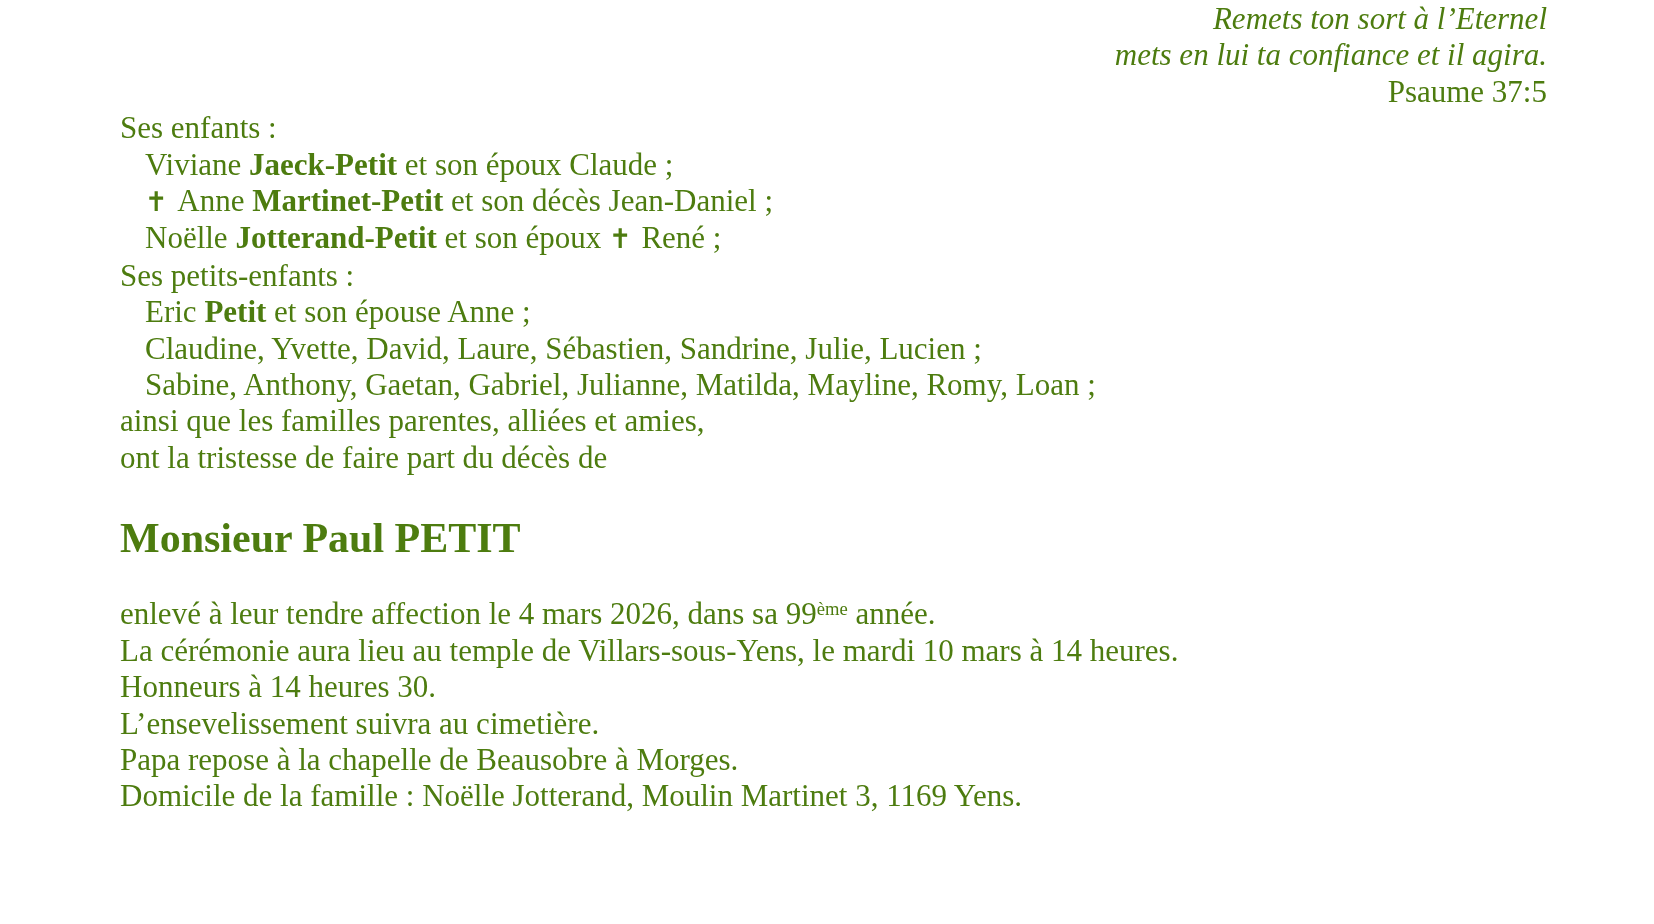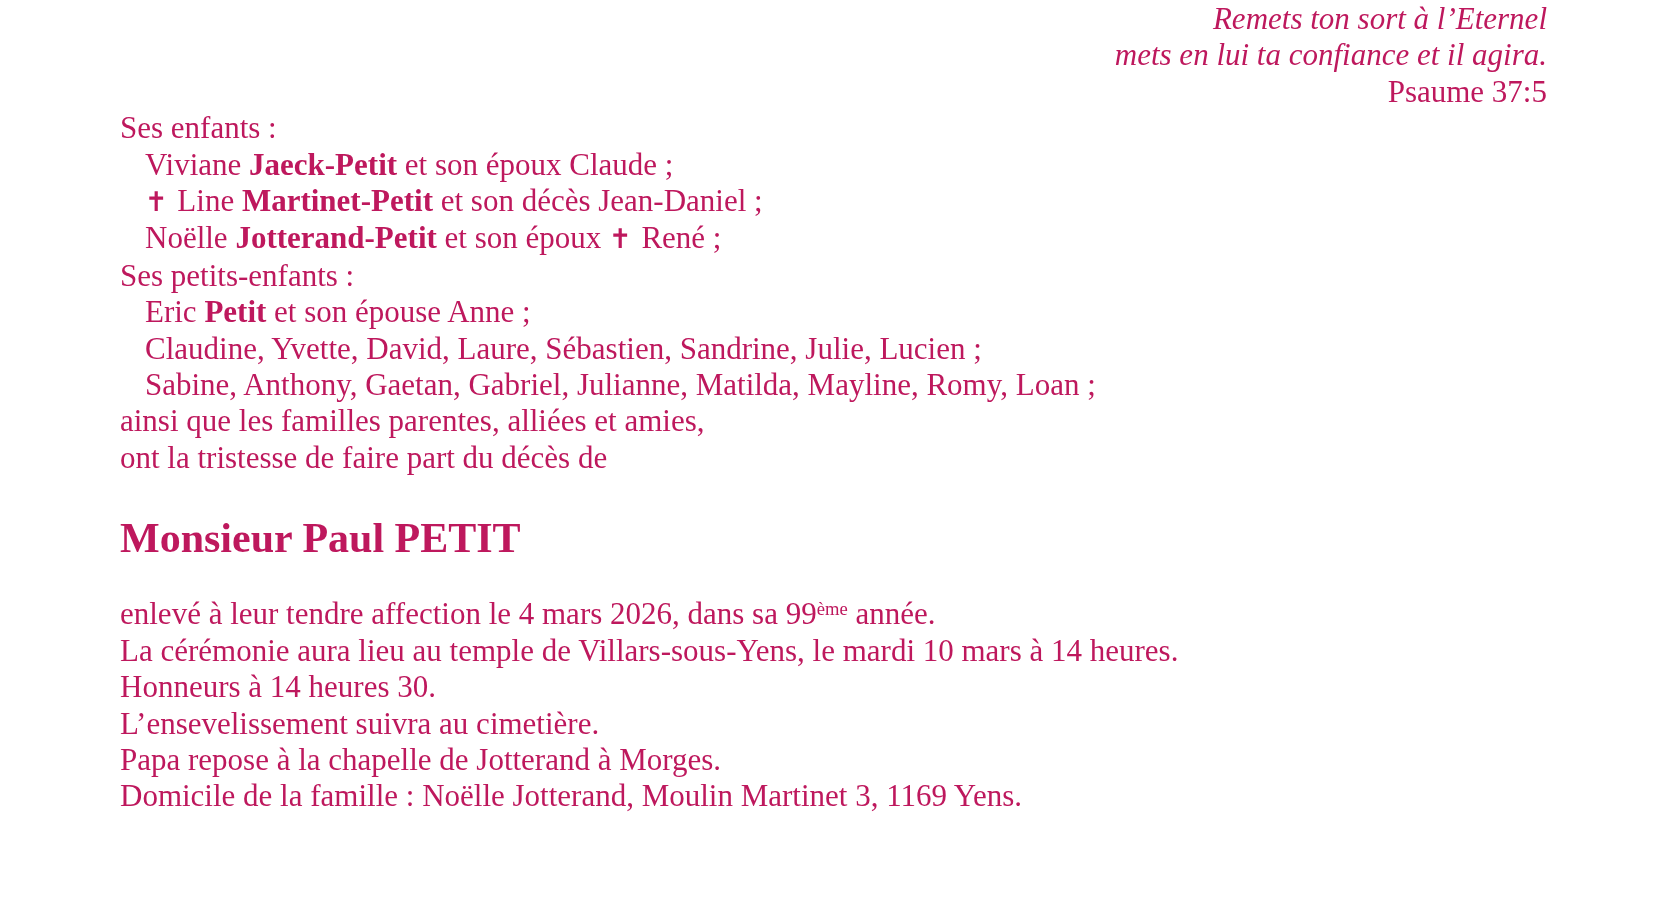--- a/index.html
+++ b/index.html
@@ -5,21 +5,21 @@
   html, body {
     margin: 0;
     padding: 0;
     background: #ffffff;
   }
   .page {
     position: relative;
     width: 1654px;
     height: 924px;
     background: #ffffff;
-    color: #be185d;
+    color: #4d7c0f;
     font-family: "Liberation Serif", "DejaVu Serif", serif;
     font-size: 31px;
     line-height: 36.4px;
     overflow: hidden;
   }
   .content {
     padding: 1px 107px 0 120px;
   }
   .epigraph {
     text-align: right;
@@ -62,38 +62,38 @@
 
     <div class="epigraph">
       <div class="line">Remets ton sort à l’Eternel</div>
       <div class="line">mets en lui ta confiance et il agira.</div>
       <div class="line reference">Psaume 37:5</div>
     </div>
 
     <div>
       <div class="line">Ses enfants :</div>
       <div class="line indent"><span>Viviane </span><span class="seg-bold">Jaeck-Petit</span><span> et son époux Claude ;</span></div>
-      <div class="line indent"><span class="seg-cross">✝ </span><span>Line </span><span class="seg-bold">Martinet-Petit</span><span> et son décès Jean-Daniel ;</span></div>
+      <div class="line indent"><span class="seg-cross">✝ </span><span>Anne </span><span class="seg-bold">Martinet-Petit</span><span> et son décès Jean-Daniel ;</span></div>
       <div class="line indent"><span>Noëlle </span><span class="seg-bold">Jotterand-Petit</span><span> et son époux </span><span class="seg-cross">✝ </span><span>René ;</span></div>
       <div class="line">Ses petits-enfants :</div>
 
       <div class="line indent"><span>Eric </span><span class="seg-bold">Petit</span><span> et son épouse Anne ;</span></div>
       <div class="line indent"><span>Claudine, Yvette, David, Laure, Sébastien, Sandrine, Julie, Lucien ;</span></div>
 
       <div class="line indent"><span>Sabine, Anthony, Gaetan, Gabriel, Julianne, Matilda, Mayline, Romy, Loan ;</span></div>
     </div>
 
     <div class="line">ainsi que les familles parentes, alliées et amies,</div>
     <div class="line">ont la tristesse de faire part du décès de</div>
 
     <h1 class="title">Monsieur Paul PETIT</h1>
 
     <div>
       <div class="line"><span>enlevé à leur tendre affection le 4 mars 2026, dans sa 99</span><span class="seg-sup">ème</span><span> année.</span></div>
       <div class="line"><span>La cérémonie aura lieu au temple de Villars-sous-Yens, le mardi 10 mars à 14 heures.</span></div>
       <div class="line"><span>Honneurs à 14 heures 30.</span></div>
       <div class="line"><span>L’ensevelissement suivra au cimetière.</span></div>
-      <div class="line"><span>Papa repose à la chapelle de Jotterand à Morges.</span></div>
+      <div class="line"><span>Papa repose à la chapelle de Beausobre à Morges.</span></div>
       <div class="line"><span>Domicile de la famille : Noëlle Jotterand, Moulin Martinet 3, 1169 Yens.</span></div>
     </div>
 
   </div>
 </div>
 
 </body></html>

